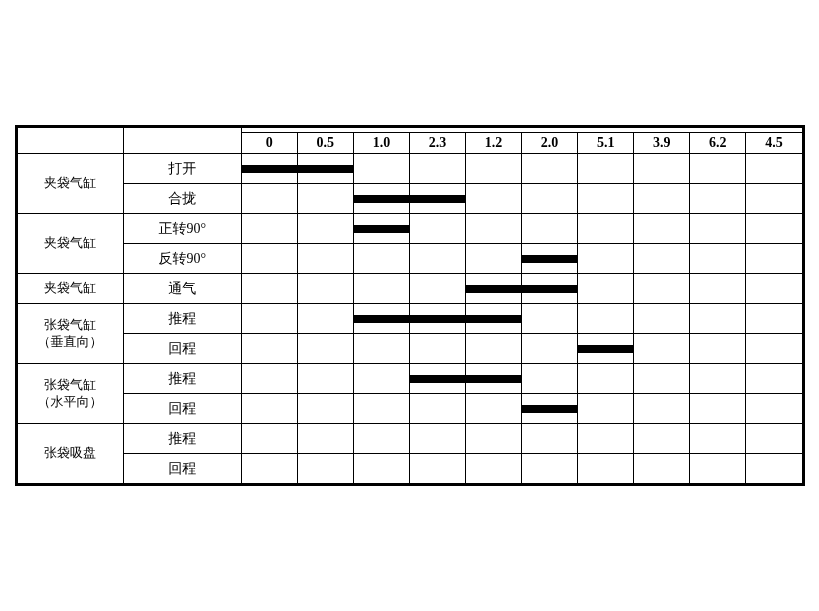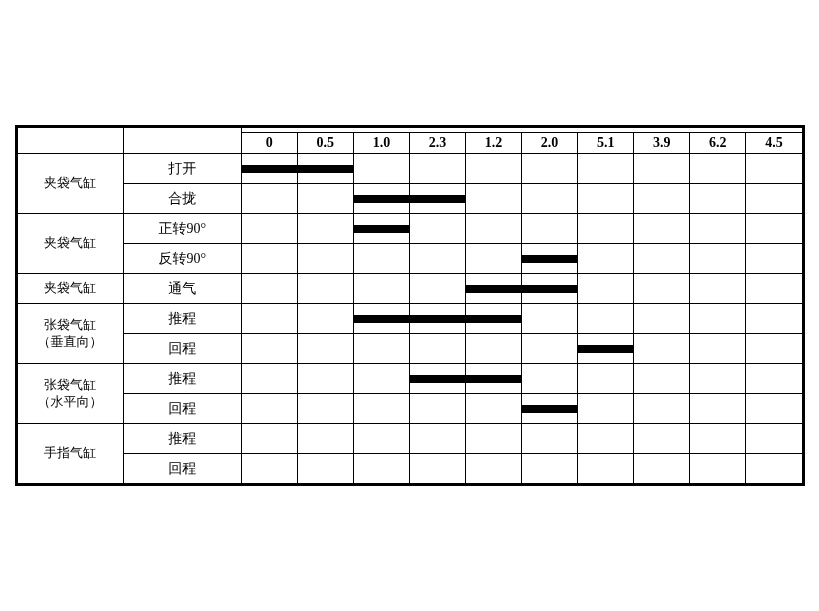--- a/index.html
+++ b/index.html
@@ -219,21 +219,21 @@
           <td class="time-col" style="padding: 0px; position: relative; height: 30px;"></td>
           <td class="time-col" style="padding: 0px; position: relative; height: 30px;">
             <div style="position: absolute; top: 50%; transform: translateY(-50%); height: 8px; background: rgb(0, 0, 0); left: 0px; right: 0px;"></div>
           </td>
           <td class="time-col" style="padding: 0px; position: relative; height: 30px;"></td>
           <td class="time-col" style="padding: 0px; position: relative; height: 30px;"></td>
           <td class="time-col" style="padding: 0px; position: relative; height: 30px;"></td>
           <td class="time-col" style="padding: 0px; position: relative; height: 30px;"></td>
         </tr>
         <tr style="height: 30px;">
-          <td rowspan="2" class="row-name-cell">手指气缸</td>
+          <td rowspan="2" class="row-name-cell">张袋吸盘</td>
           <td>推程</td>
           <td class="time-col" style="padding: 0px; position: relative; height: 30px;"></td>
           <td class="time-col" style="padding: 0px; position: relative; height: 30px;"></td>
           <td class="time-col" style="padding: 0px; position: relative; height: 30px;"></td>
           <td class="time-col" style="padding: 0px; position: relative; height: 30px;"></td>
           <td class="time-col" style="padding: 0px; position: relative; height: 30px;"></td>
           <td class="time-col" style="padding: 0px; position: relative; height: 30px;"></td>
           <td class="time-col" style="padding: 0px; position: relative; height: 30px;"></td>
           <td class="time-col" style="padding: 0px; position: relative; height: 30px;"></td>
           <td class="time-col" style="padding: 0px; position: relative; height: 30px;"></td>

